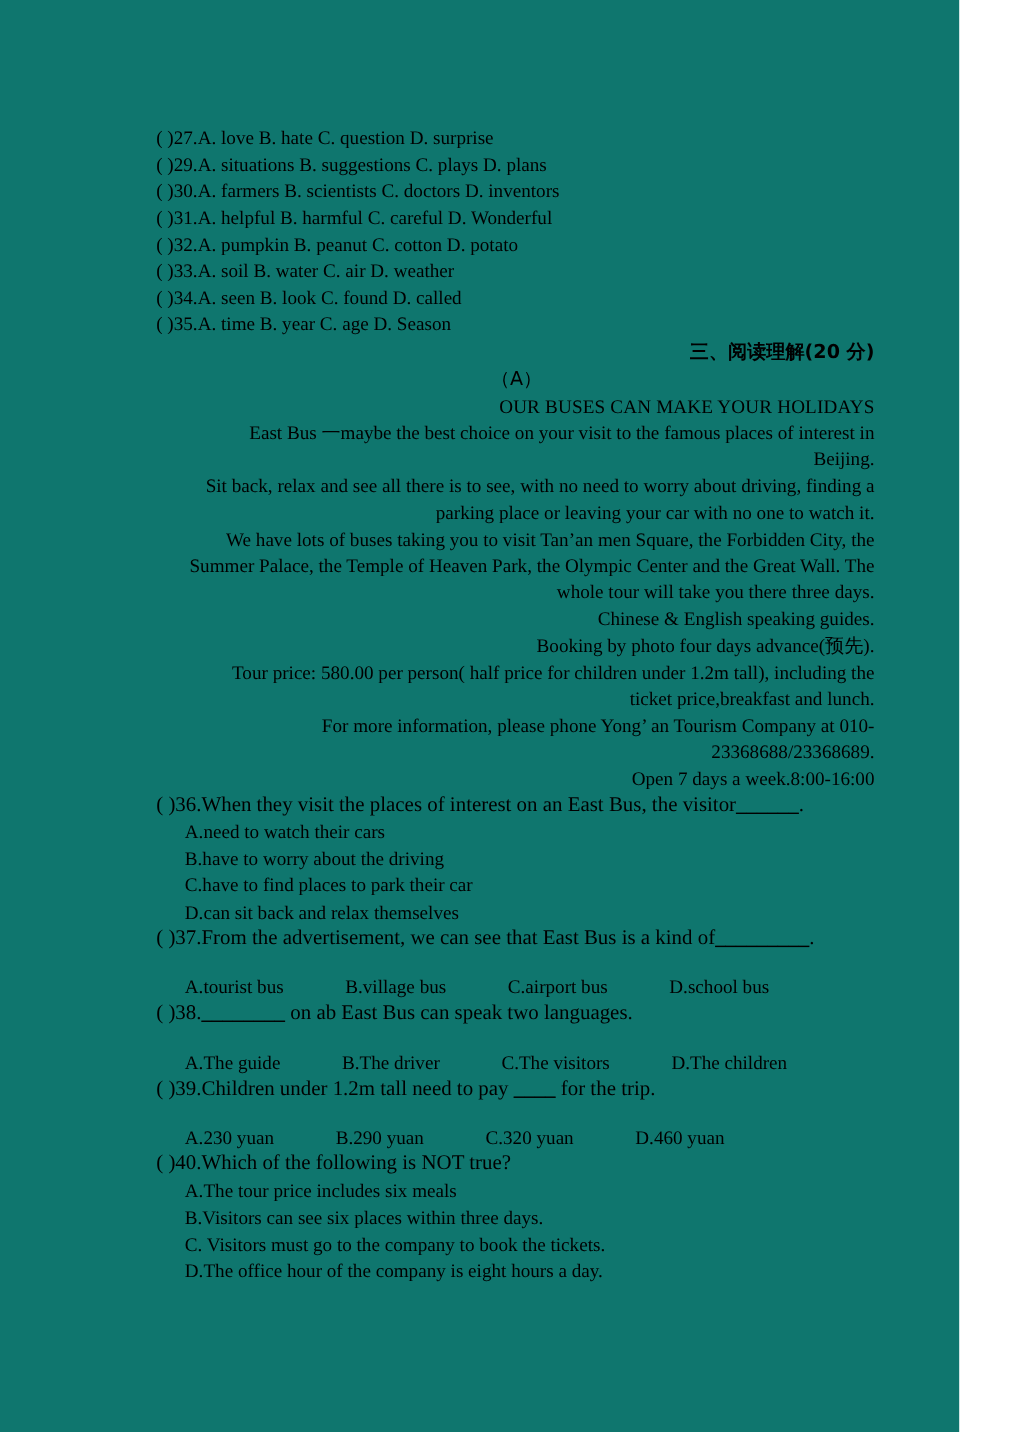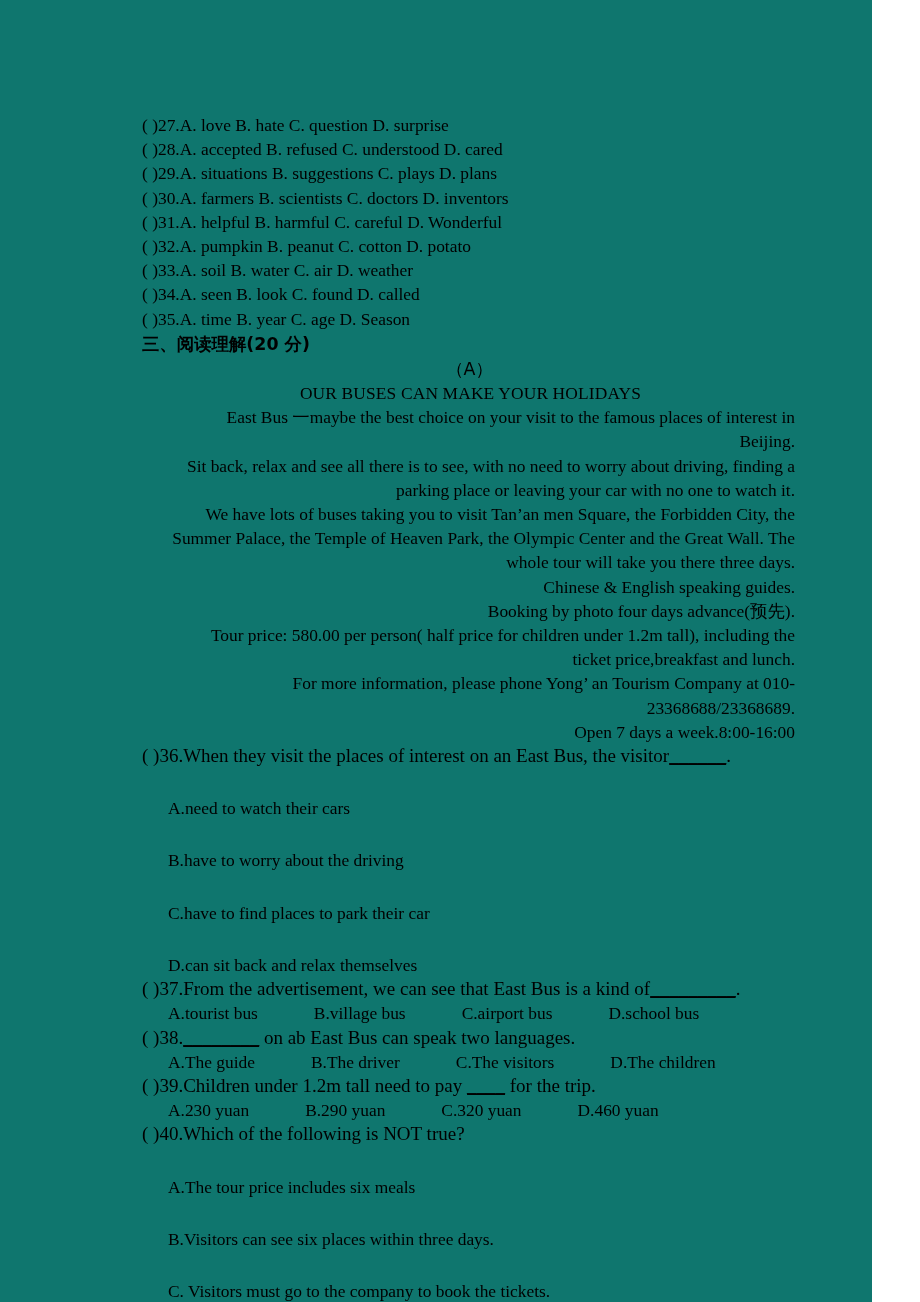--- a/index.html
+++ b/index.html
@@ -41,34 +41,36 @@
     line-height: 24.2px;
     white-space: pre;
   }
 
   .section-head {
     font-size: 17.4px;
     line-height: 25px;
     font-weight: bold;
     margin-top: 1px;
     white-space: pre;
+    text-align: right;
   }
 
   .centered {
     text-align: center;
     font-size: 17.4px;
     line-height: 24.2px;
     white-space: pre;
   }
   .centered.passage-label {
     padding-left: 2px;
   }
   .centered.passage-title {
     padding-left: 4px;
     letter-spacing: 0.15px;
+    text-align: right;
   }
 
   
   .para {
     font-size: 17.4px;
     line-height: 24.2px;
     text-indent: 28px;
     text-align: right;
     margin: 0;
     white-space: normal;
@@ -79,48 +81,47 @@
     line-height: 24.2px;
     white-space: pre;
     text-indent: 0;
   }
 
   .q-option {
     font-size: 17.4px;
     line-height: 24.2px;
     white-space: pre;
     padding-left: 26px;
-    margin-top: 28px;
   }
 
   .q-option-row {
     font-size: 17.4px;
     line-height: 24.2px;
     white-space: pre;
     padding-left: 26px;
+    margin-top: 20px;
   }
 
   .blank {
     text-decoration: underline;
     text-decoration-thickness: 1px;
     text-underline-offset: 2px;
   }
   .gap-md { display: inline-block; width: 56px; }
 
   .cn { font-family: "DejaVu Sans", "Liberation Sans", sans-serif; }
 </style>
 </head>
 <body>
 
 <div class="page">
   <div class="doc-body">
 
     <div>
       <div class="cloze-line">( )27.A. love B. hate C. question D. surprise</div>
-      <div class="cloze-line">( )28.A. accepted B. refused C. understood D. cared</div>
       <div class="cloze-line">( )29.A. situations B. suggestions C. plays D. plans</div>
       <div class="cloze-line">( )30.A. farmers B. scientists C. doctors D. inventors</div>
       <div class="cloze-line">( )31.A. helpful B. harmful C. careful D. Wonderful</div>
       <div class="cloze-line">( )32.A. pumpkin B. peanut C. cotton D. potato</div>
       <div class="cloze-line">( )33.A. soil B. water C. air D. weather</div>
       <div class="cloze-line">( )34.A. seen B. look C. found D. called</div>
       <div class="cloze-line">( )35.A. time B. year C. age D. Season</div>
     </div>
 
     <div class="section-head cn">三、阅读理解(20 分)</div>

